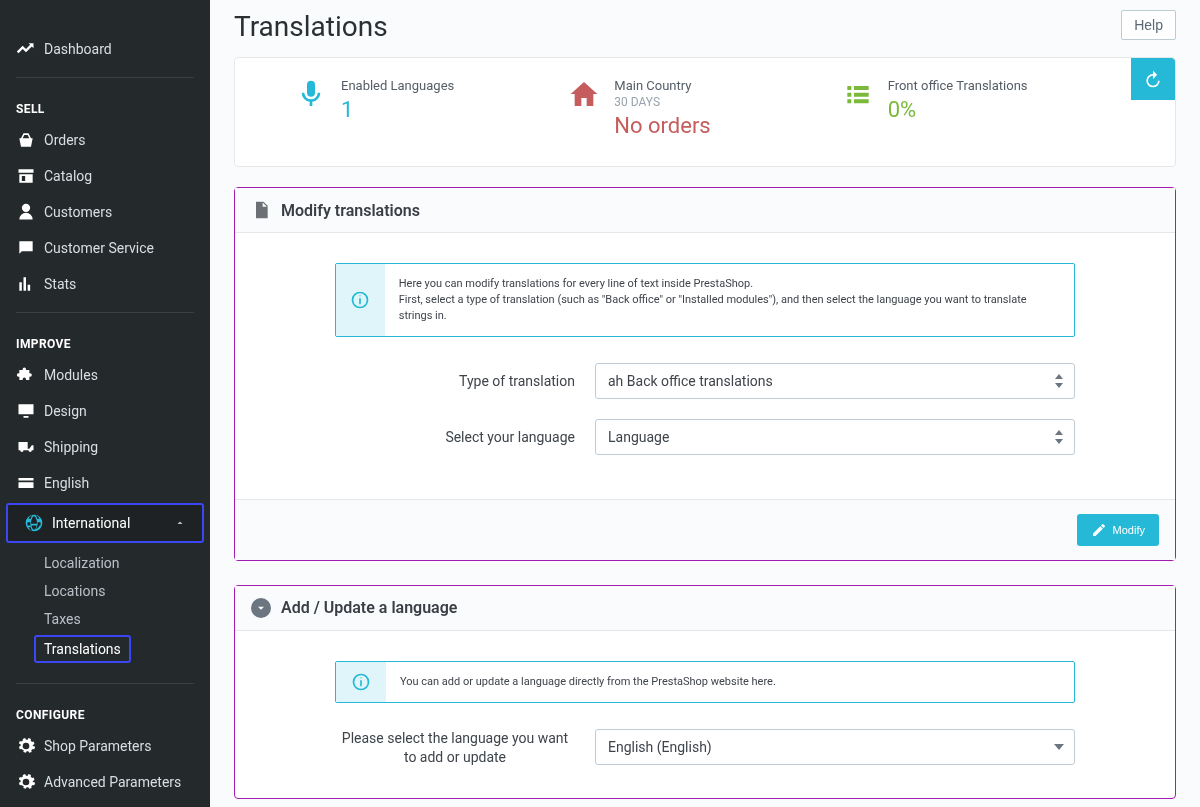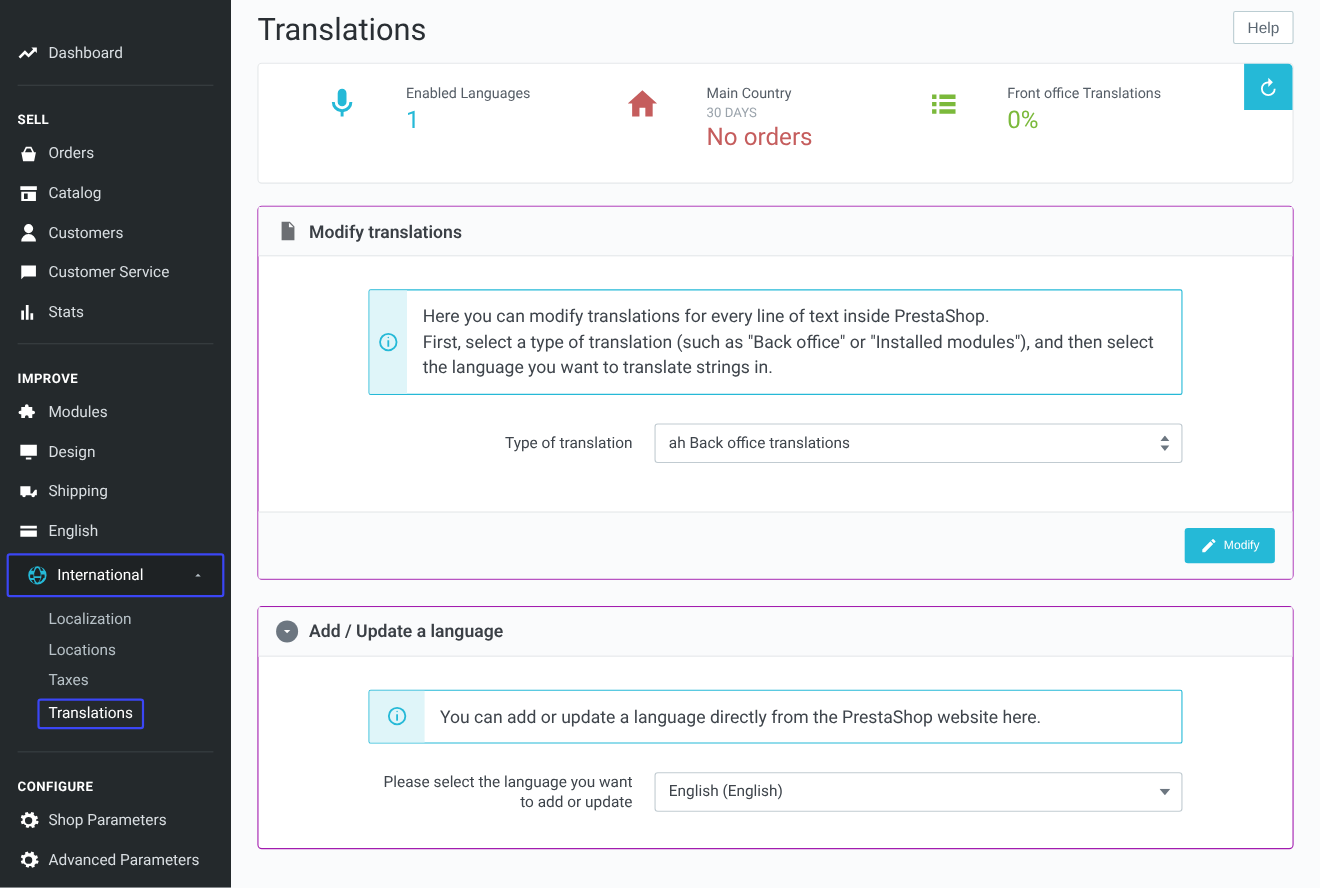--- a/index.html
+++ b/index.html
@@ -24,37 +24,37 @@
 .main { flex: 1; overflow-y: auto; background: #fafbfc; }
 .page-head { display: flex; align-items: flex-start; padding: 10px 24px 14px 24px; }
 .page-title { font-size: 28px; font-weight: 400; color: #2a2f34; }
 .help-btn { margin-left: auto; border: 1px solid #bbcdd2; background: #fff; color: #5b6772; padding: 6px 12px; border-radius: 2px; cursor: pointer; font-size: 14px; }
 
 .content { padding: 0 24px 24px 24px; }
 
 
 .card { background: #fff; border: 1px solid #e5e8ea; border-radius: 4px; margin-bottom: 20px; position: relative; }
 .kpi-row { display: flex; padding: 20px 60px 28px 60px; }
-.kpi { display: flex; flex: 1; align-items: flex-start; gap: 28px; }
+.kpi { display: flex; flex: 1; align-items: flex-start; }
 .kpi-icon { width: 32px; height: 32px; margin-right: 14px; }
 .kpi-body .kpi-label { font-size: 13px; color: #555d66; }
 .kpi-body .kpi-sub { font-size: 12px; color: #9aa3ab; margin-top: 2px; }
 .kpi-body .kpi-val { font-size: 22px; margin-top: 4px; font-weight: 400; }
 .refresh-btn { position: absolute; top: 0; right: 0; background: #25b9d7; color: #fff; width: 44px; height: 42px; display: flex; align-items: center; justify-content: center; border-top-right-radius: 4px; cursor: pointer; }
 
 
 .panel { background: #fff; border: 1px solid #a21caf; border-radius: 4px; margin-bottom: 24px; }
 .panel-head { display: flex; align-items: center; padding: 12px 16px; border-bottom: 1px solid #e5e8ea; font-size: 16px; font-weight: 600; color: #3a3f45; background: #fafbfc; }
 .panel-head .ph-icon { width: 20px; height: 20px; margin-right: 10px; fill: #6c6f73; }
 .panel-head .ph-icon.round { background: #6c7680; border-radius: 50%; fill: #fff; padding: 3px; }
 .panel-body { padding: 30px 100px 24px 100px; }
 
 .info-box { display: flex; border: 1px solid #25b9d7; border-radius: 2px; margin-bottom: 26px; }
 .info-ico { width: 50px; background: #dff5f9; display: flex; align-items: center; justify-content: center; }
-.info-txt { padding: 12px 14px; font-size: 16px; line-height: 1.45; color: #3e444b; }
+.info-txt { padding: 12px 14px; font-size: 11px; line-height: 1.45; color: #3e444b; }
 
 .form-row { display: flex; align-items: center; margin-bottom: 20px; }
 .form-lbl { width: 260px; text-align: right; padding-right: 20px; color: #3e444b; font-size: 14px; }
 .form-ctrl { flex: 1; }
 .select { width: 100%; border: 1px solid #c1cbd1; border-radius: 3px; padding: 9px 30px 9px 12px; font-size: 14px; color: #3e444b; background: #fff; position: relative; cursor: pointer; }
 .select .caret { position: absolute; right: 10px; top: 50%; transform: translateY(-50%); fill: #6c7680; }
 .select .dcaret { position: absolute; right: 10px; top: 50%; transform: translateY(-50%); fill: #6c7680; }
 
 .panel-foot { border-top: 1px solid #e5e8ea; padding: 14px 16px; display: flex; justify-content: flex-end; background: #fafbfc; }
 .btn-primary { background: #25b9d7; color: #fff; border: none; padding: 8px 14px; border-radius: 3px; font-size: 11px; cursor: pointer; display: flex; align-items: center; gap: 6px; }
@@ -267,20 +267,31 @@
             <div class="form-ctrl">
               <div class="select">
 ah                <span>Back office translations</span>
                 <svg class="dcaret" width="10" height="14" viewBox="0 0 10 14">
                     <path d="M5 0l4 5H1l4-5zm0 14l-4-5h8l-4 5z"></path>
                   </svg>
               </div>
             </div>
           </div>
 
+          <div class="form-row">
+            <div class="form-lbl">Select your language</div>
+            <div class="form-ctrl">
+              <div class="select">
+                <span>Language</span>
+                <svg class="dcaret" width="10" height="14" viewBox="0 0 10 14">
+                    <path d="M5 0l4 5H1l4-5zm0 14l-4-5h8l-4 5z"></path>
+                  </svg>
+              </div>
+            </div>
+          </div>
         </div>
         <div class="panel-foot">
           <button class="btn-primary">
             <svg width="16" height="16" viewBox="0 0 24 24">
                 <path d="M3 17.25V21h3.75L17.81 9.94l-3.75-3.75L3 17.25zM20.71 7.04a1 1 0 000-1.41l-2.34-2.34a1 1 0 00-1.41 0l-1.83 1.83 3.75 3.75 1.83-1.83z"></path>
               </svg>
             <span>Modify</span>
           </button>
         </div>
       </div>
@@ -298,21 +309,21 @@
               <svg width="20" height="20" viewBox="0 0 24 24" fill="none" stroke="#25b9d7" stroke-width="2">
                   <circle cx="12" cy="12" r="9"></circle>
                   <line x1="12" y1="10" x2="12" y2="17"></line>
                   <circle cx="12" cy="7" r="0.8" fill="#25b9d7" stroke="none"></circle>
                 </svg>
             </div>
             <div class="info-txt">You can add or update a language directly from the PrestaShop website here.</div>
           </div>
 
           <div class="form-row" style="align-items:flex-start;">
-            <div class="form-lbl" style="line-height:1.4;">Please select the language you want to add or update</div>
+            <div class="form-lbl" style="line-height:1.4;text-align:center;">Please select the language you want to add or update</div>
             <div class="form-ctrl">
               <div class="select">
                 <span>English (English)</span>
                 <svg class="caret" width="10" height="6" viewBox="0 0 10 6">
                     <path d="M0 0l5 6 5-6z"></path>
                   </svg>
               </div>
             </div>
           </div>
         </div>

